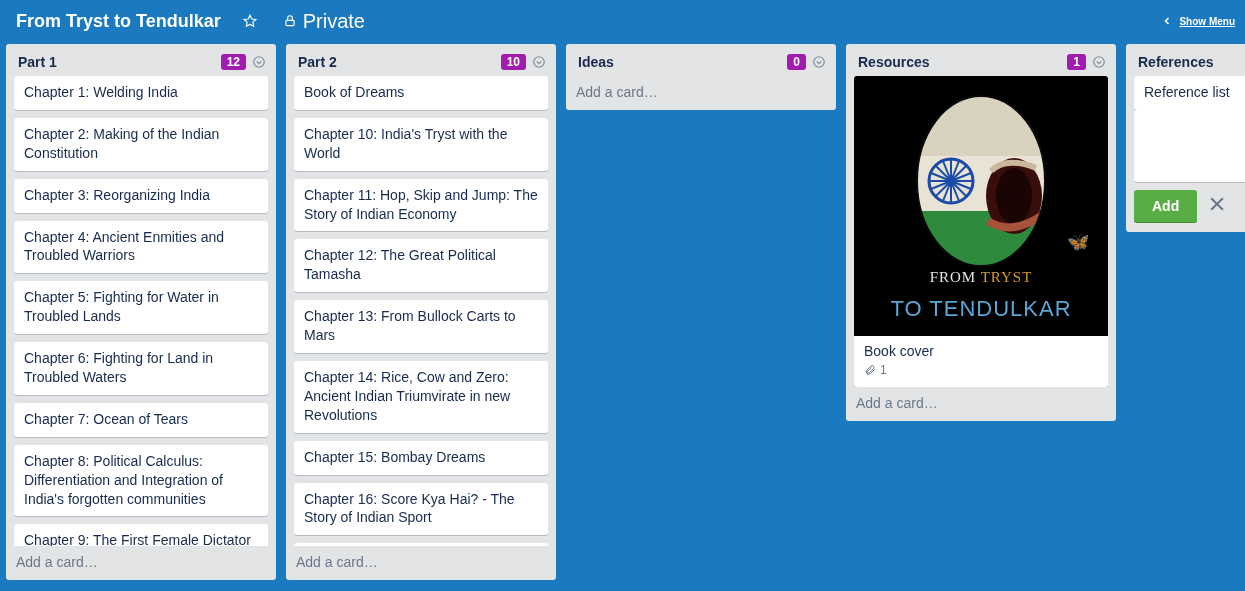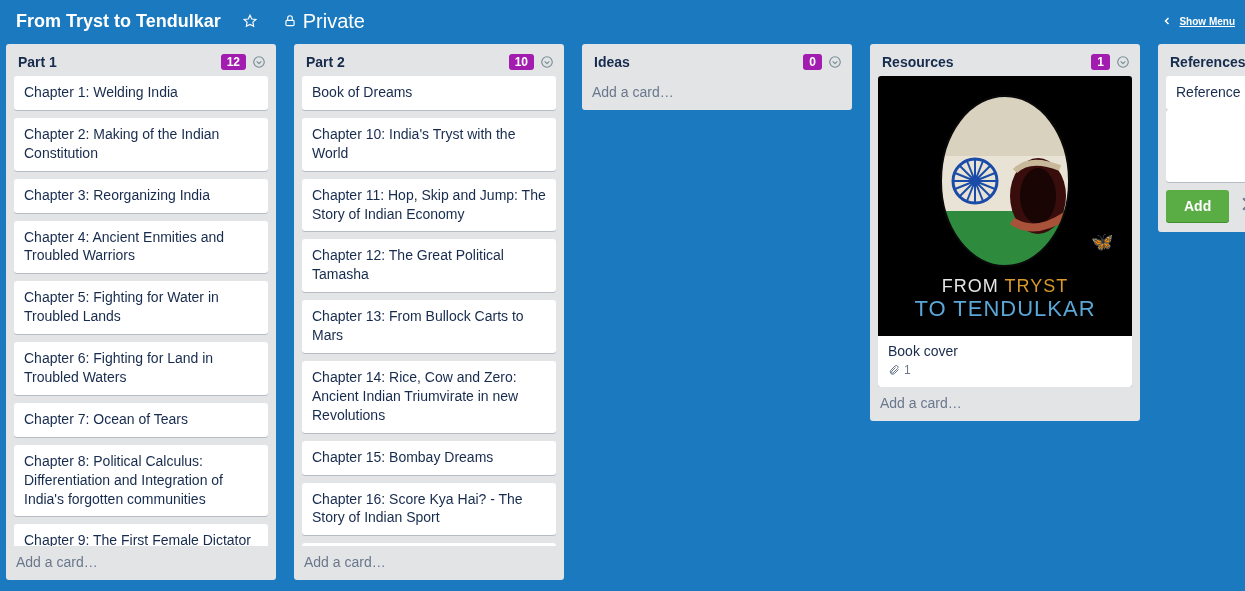--- a/index.html
+++ b/index.html
@@ -41,21 +41,21 @@
     display: flex;
     align-items: center;
     gap: 6px;
     color: #fff;
     font-size: 10px;
     cursor: pointer;
   }
   .show-menu span { text-decoration: underline; font-weight:600; }
   .board {
     display: flex;
-    gap: 18px;
+    gap: 10px;
     padding: 4px 6px 10px 6px;
     overflow-x: auto;
     height: calc(591px - 40px);
     align-items: flex-start;
   }
   .list {
     background: #e2e4e6;
     border-radius: 3px;
     width: 270px;
     flex-shrink: 0;
@@ -145,26 +145,26 @@
     color:#fff;
     position:relative;
     overflow:hidden;
   }
   .cover-face {
     position:absolute;
     top:10px; left:50%; transform:translateX(-50%);
     width:170px; height:190px;
   }
   .cover-text1 {
-    font-family: Liberation Sans, sans-serif;
+    font-family: Liberation Serif, serif;
     letter-spacing:1px;
-    font-size:18px;
+    font-size:15px;
     line-height:1.05;
     text-align:center;
-    margin-bottom:0;
+    margin-bottom:10px;
   }
   .cover-text1 .f{ color:#e6e6e6;} .cover-text1 .t{ color:#d99a2b;}
   .cover-text2 {
     font-family: Impact, "Arial Black", sans-serif;
     letter-spacing:1px;
     font-size:22px;
     color:#5aa6d6;
     margin-bottom:14px;
     text-align:left;
   }

